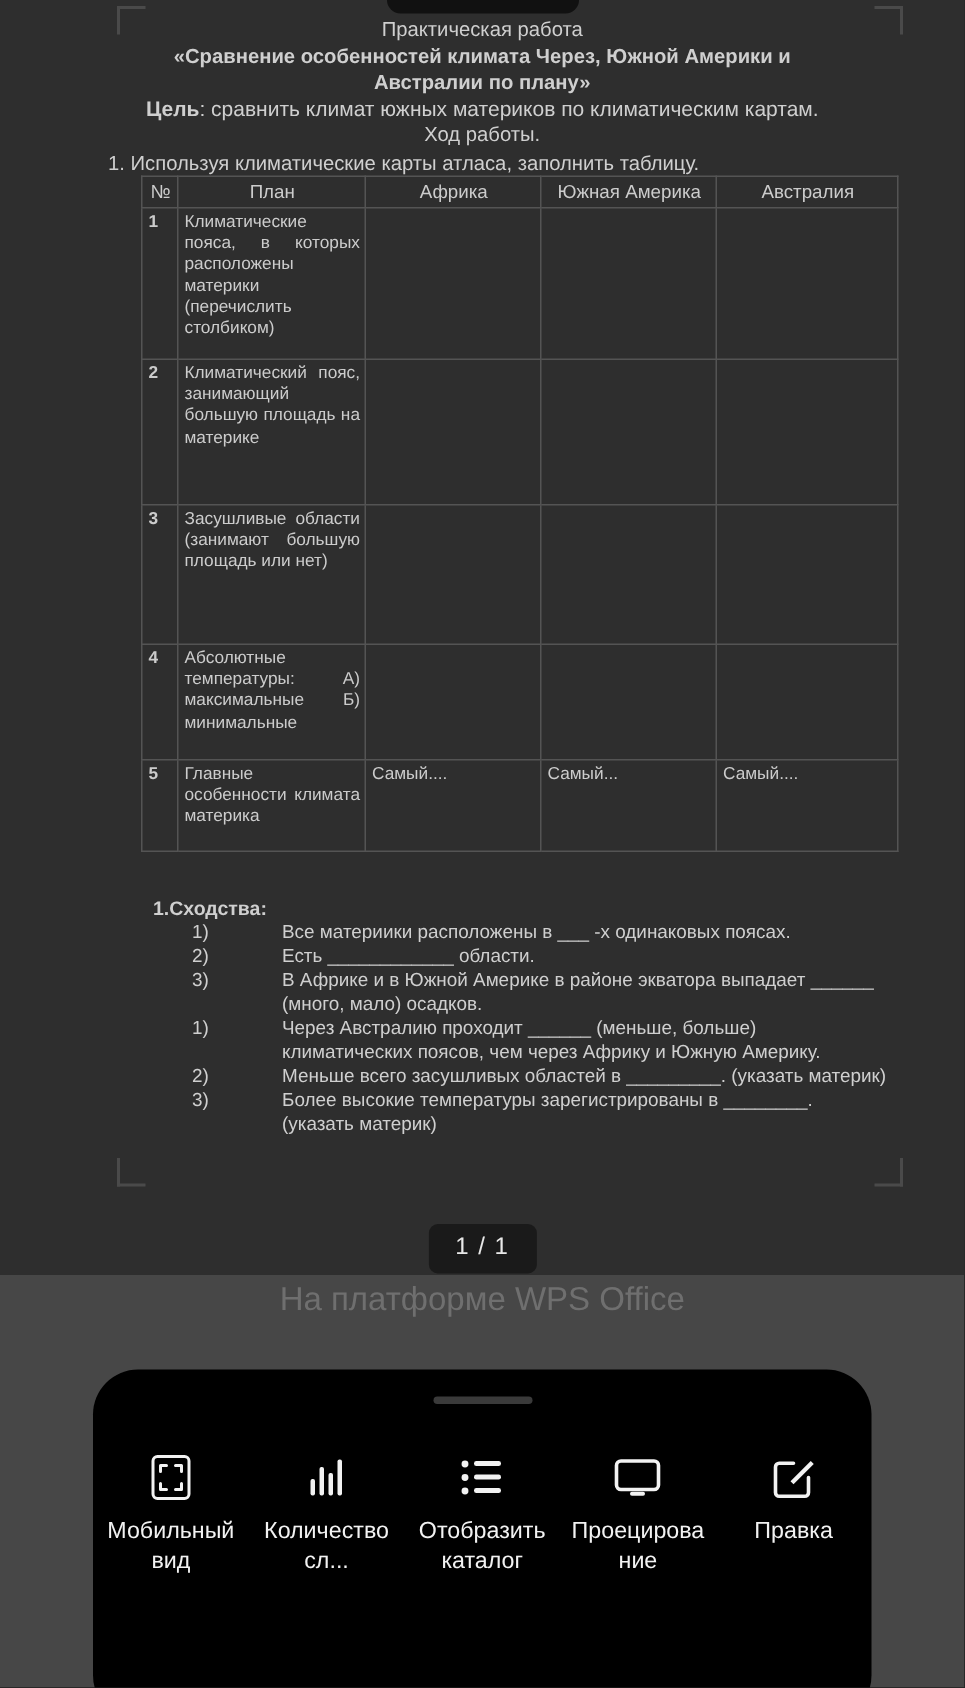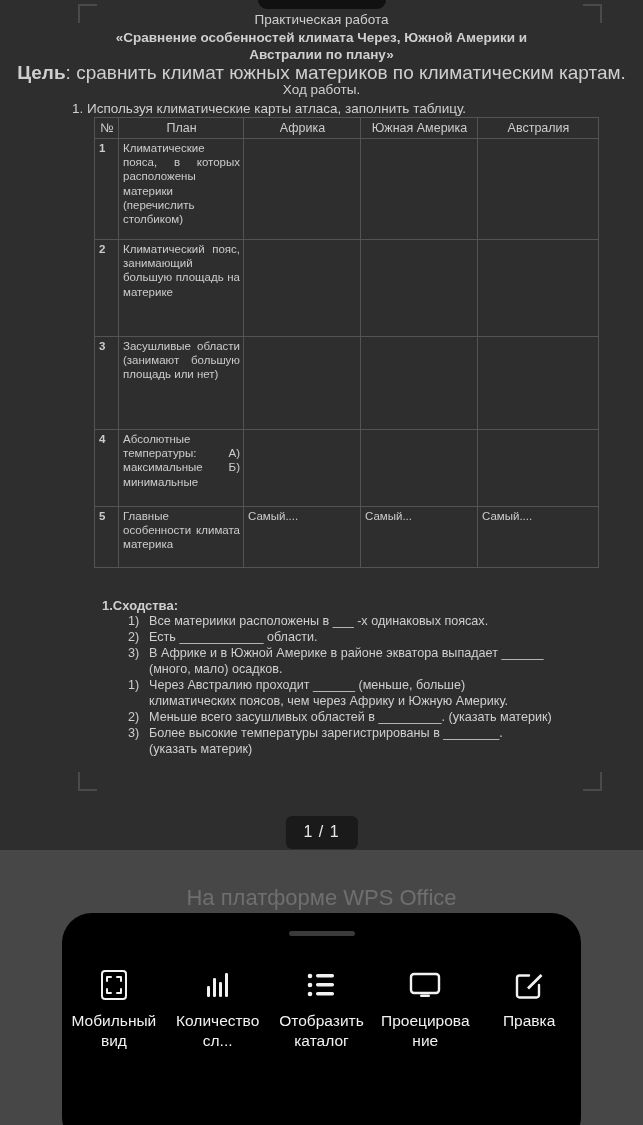--- a/index.html
+++ b/index.html
@@ -69,21 +69,21 @@
     color: #cfcfcf;
     font-size: 13.5px;
     line-height: 17.5px;
     padding: 7px 30px 0 30px;
   }
   .title-block .l { display: block; }
   .title-block .b { font-weight: bold; }
   .goal-line {
     text-align: center;
     color: #cfcfcf;
-    font-size: 19px;
+    font-size: 14px;
     line-height: 17.5px;
     padding: 0 12px;
   }
   .goal-line .lbl { font-weight: bold; }
   .hod {
     text-align: center;
     color: #cfcfcf;
     font-size: 13.5px;
     line-height: 17.5px;
   }
@@ -166,20 +166,21 @@
     margin-bottom: 0.5px;
   }
   .sub .mk {
     width: 21px;
     flex: 0 0 21px;
   }
   .sub .tx {
     flex: 1;
     text-align: justify;
     text-justify: inter-word;
+    margin-left: 39px;
   }
   .sub .tx.nojust { text-align: left; }
 
   
   .pageind {
     position: absolute;
     top: 816px;
     left: 50%;
     transform: translateX(-50%);
     background: #1a1a1a;
@@ -187,21 +188,21 @@
     font-size: 16px;
     letter-spacing: 1px;
     padding: 7px 18px 8px 18px;
     border-radius: 6px;
     z-index: 3;
   }
 
   
   .wps {
     position: absolute;
-    top: 885px;
+    top: 853px;
     left: 0;
     width: 643px;
     text-align: center;
     color: #6f6f6f;
     font-size: 22px;
     z-index: 1;
   }
 
   
   .sheet {

